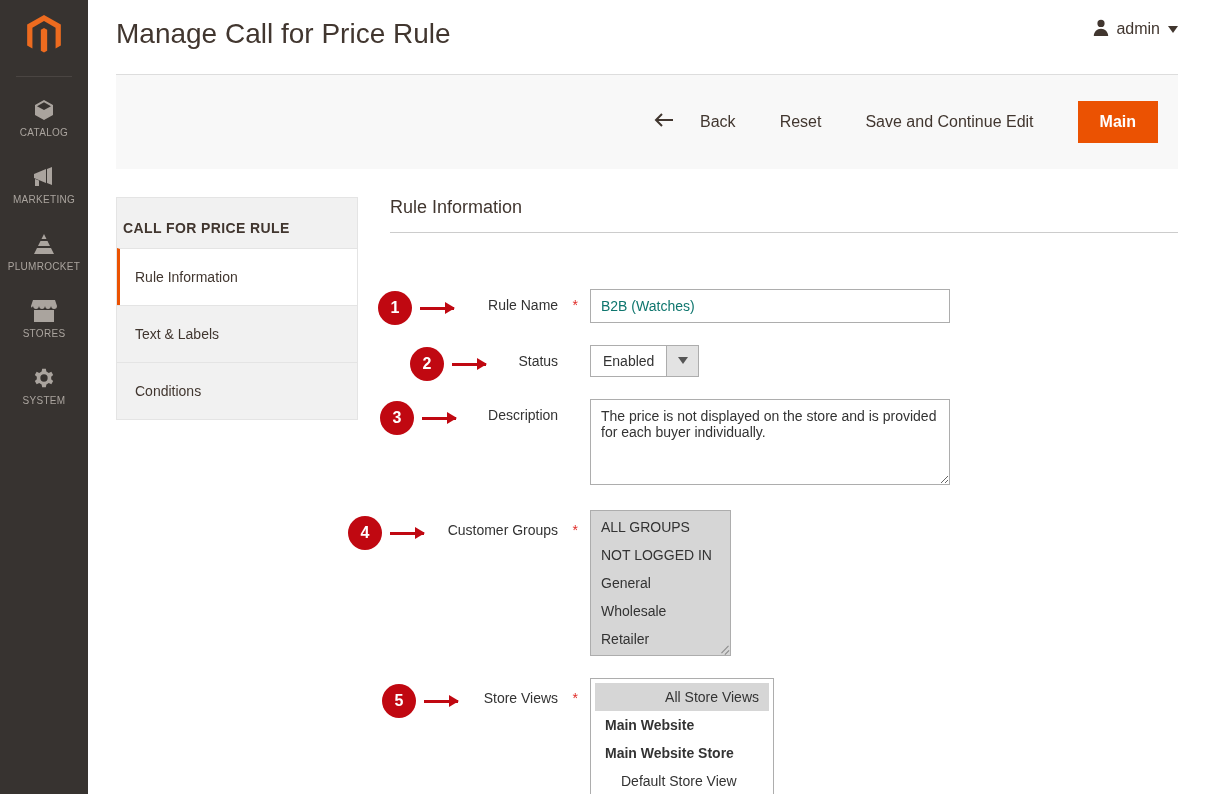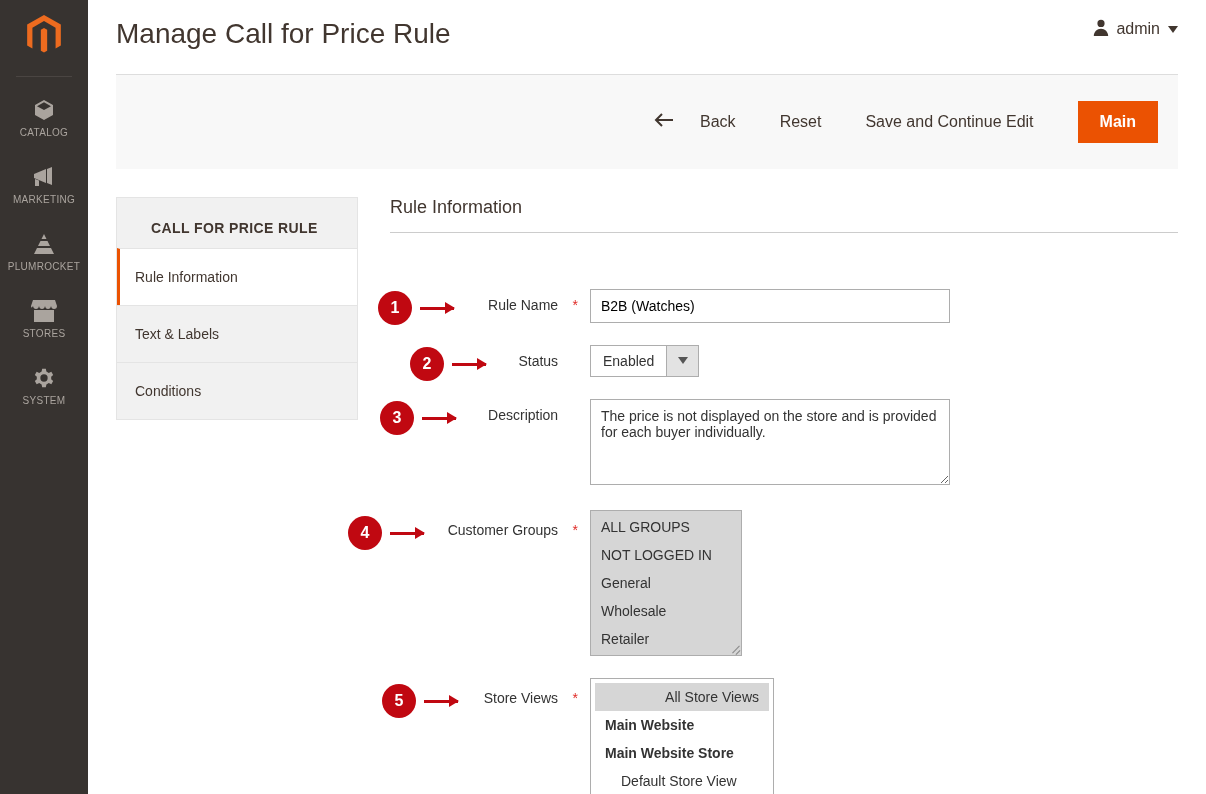--- a/index.html
+++ b/index.html
@@ -109,21 +109,20 @@
   background: #f1f1f1;
   border: 1px solid #e4e4e4;
 }
 .tabs-title {
   padding: 22px 6px 12px;
   font-size: 14px;
   font-weight: 700;
   letter-spacing: 0.4px;
   text-transform: uppercase;
   color: #41362f;
-  margin-left: 28px;
 }
 .tab {
   padding: 20px 18px;
   font-size: 14px;
   color: #41362f;
   cursor: pointer;
   background: #f1f1f1;
   border-top: 1px solid #e4e4e4;
 }
 .tab.active {
@@ -193,21 +192,21 @@
   font-size: 14px;
 }
 .req-mark { color: #e02b27; margin-left: 8px; width: 8px; display: inline-block; }
 .field-control { width: 360px; }
 .text-input {
   width: 100%;
   padding: 8px 10px;
   border: 1px solid #adadad;
   font-size: 14px;
   font-family: inherit;
-  color: #000000;
+  color: #0f766e;
 }
 .select-wrap {
   display: inline-flex;
   border: 1px solid #adadad;
   align-items: stretch;
 }
 .select-val {
   padding: 7px 12px;
   font-size: 14px;
   display: flex;
@@ -226,21 +225,21 @@
   width: 100%;
   height: 86px;
   padding: 8px 10px;
   border: 1px solid #adadad;
   font-size: 14px;
   font-family: inherit;
   color: #333;
   resize: both;
 }
 .multi-box {
-  width: 152px;
+  width: 141px;
   border: 1px solid #adadad;
   background: #d6d6d6;
   position: relative;
   padding: 2px 0 2px 0;
 }
 .multi-opt {
   padding: 6px 10px;
   font-size: 14px;
   color: #333;
 }

